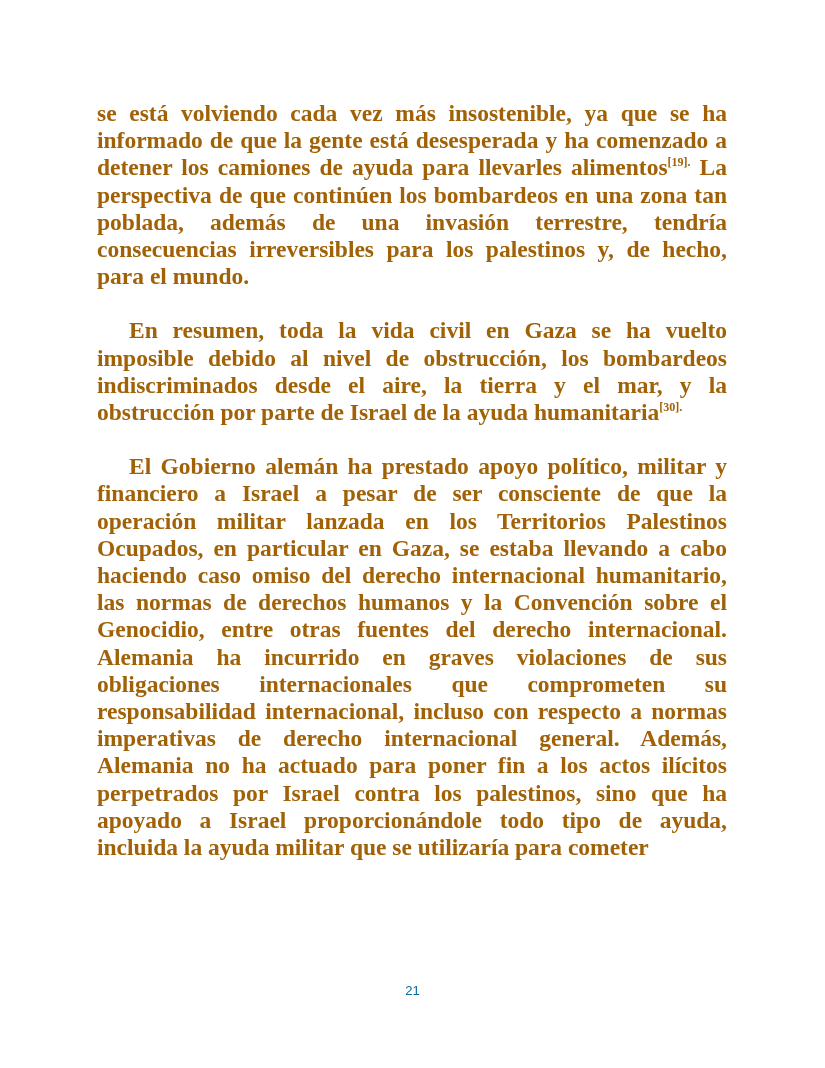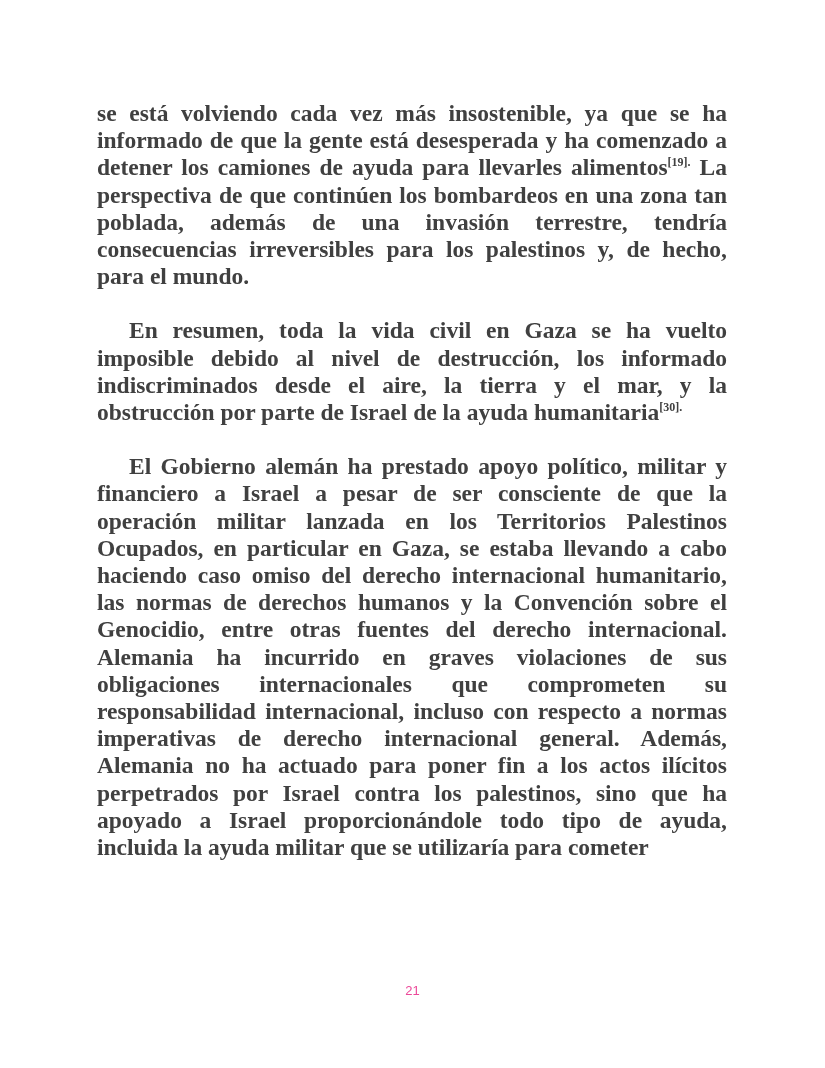--- a/index.html
+++ b/index.html
@@ -11,21 +11,21 @@
       width: 825px;
       height: 1068px;
       position: relative;
       overflow: hidden;
     }
     .page {
       position: absolute;
       left: 97px;
       top: 100px;
       width: 630px;
-      color: #404040;
+      color: #a16207;
       font-family: "Liberation Serif", serif;
       font-weight: bold;
       font-size: 23.5px;
       line-height: 27.2px;
     }
     .para {
       margin: 0;
       text-align: justify;
       text-align-last: left;
     }
@@ -56,30 +56,30 @@
       font-family: Liberation Mono, monospace;
     }
     .footer {
       position: absolute;
       left: 0;
       width: 825px;
       top: 983px;
       text-align: center;
       font-family: "Liberation Sans", sans-serif;
       font-size: 13px;
-      color: #ec4899;
+      color: #0369a1;
     }
   </style>
 </head>
 <body>
 
 <div class="page">
 
   <p class="para"><span>se está volviendo cada vez más insostenible, ya que se ha informado de que la gente está desesperada y ha comenzado a detener los camiones de ayuda para llevarles alimentos</span><sup>[19].</sup><span> La perspectiva de que continúen los bombardeos en una zona tan poblada, además de una invasión terrestre, tendría consecuencias irreversibles para los palestinos y, de hecho, para el mundo.</span></p>
 
-  <p class="para indent"><span>En resumen, toda la vida civil en Gaza se ha vuelto imposible debido al nivel de destrucción, los informado indiscriminados desde el aire, la tierra y el mar, y la obstrucción por parte de Israel de la ayuda humanitaria</span><sup>[30].</sup></p>
+  <p class="para indent"><span>En resumen, toda la vida civil en Gaza se ha vuelto imposible debido al nivel de obstrucción, los bombardeos indiscriminados desde el aire, la tierra y el mar, y la obstrucción por parte de Israel de la ayuda humanitaria</span><sup>[30].</sup></p>
 
 
   <p class="para indent"><span>El Gobierno alemán ha prestado apoyo político, militar y financiero a Israel a pesar de ser consciente de que la operación militar lanzada en los Territorios Palestinos Ocupados, en particular en Gaza, se estaba llevando a cabo haciendo caso omiso del derecho internacional humanitario, las normas de derechos humanos y la Convención sobre el Genocidio, entre otras fuentes del derecho internacional. Alemania ha incurrido en graves violaciones de sus obligaciones internacionales que comprometen su responsabilidad internacional, incluso con respecto a normas imperativas de derecho internacional general. Además, Alemania no ha actuado para poner fin a los actos ilícitos perpetrados por Israel contra los palestinos, sino que ha apoyado a Israel proporcionándole todo tipo de ayuda, incluida la ayuda militar que se utilizaría para cometer</span></p>
 
 </div>
 
 <div class="footer">21</div>
 
 </body></html>

